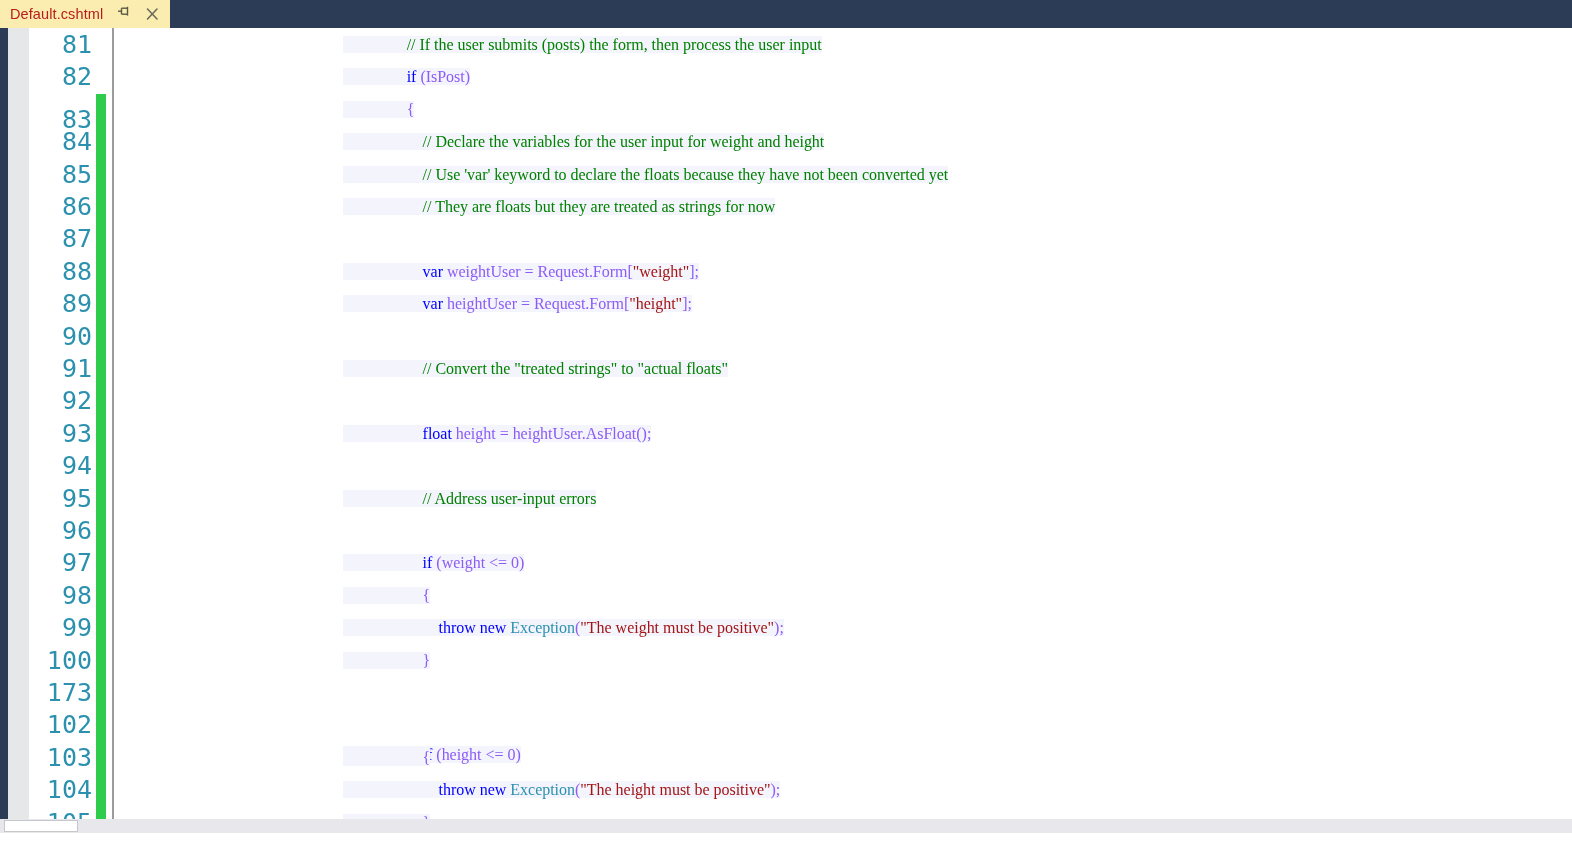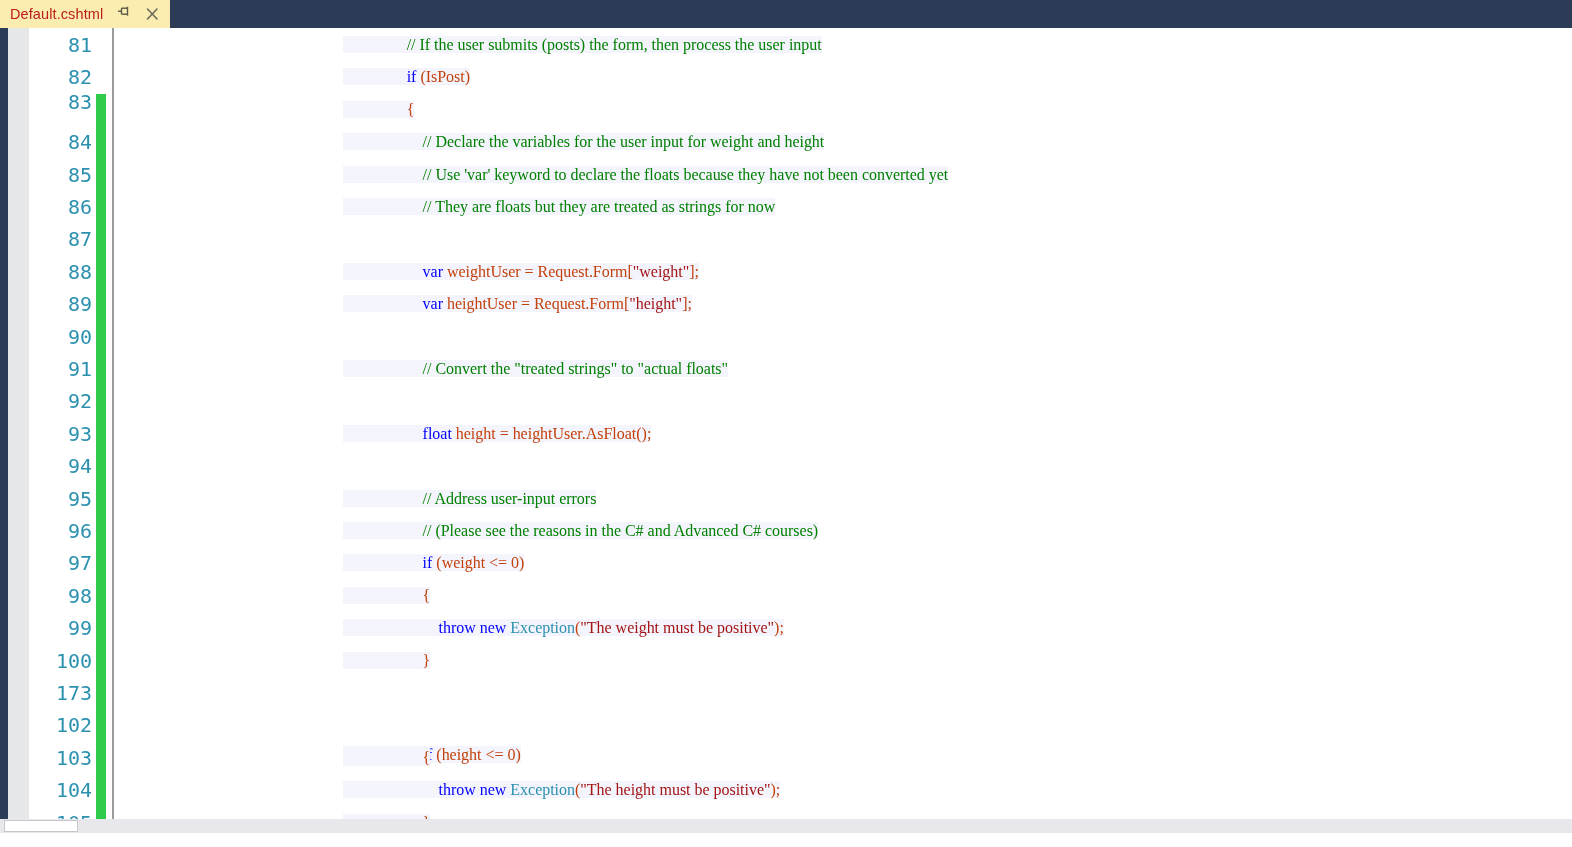--- a/index.html
+++ b/index.html
@@ -129,21 +129,21 @@
     white-space: pre;
   }
   .lineno {
     position: absolute;
     left: 0;
     width: 92px;
     text-align: right;
     height: 32.4px;
     line-height: 32.4px;
     font-family: "DejaVu Sans Mono", monospace;
-    font-size: 20px;
+    font-size: 25px;
     color: #2b91af;
   }
   .codetext {
     position: absolute;
     left: 229px;         
     top: 0;
     height: 32.4px;
     line-height: 32.4px;
     font-family: Liberation Serif, serif;
     font-size: 16px;
@@ -151,21 +151,21 @@
     white-space: pre;
     color: #000000;
   }
   .codetext .hl {
     background: #f4f4fc;
   }
   .tok-cmt  { color: #008000; }
   .tok-kw   { color: #0000ff; }
   .tok-str  { color: #a31515; }
   .tok-type { color: #2b91af; }
-  .tok-txt  { color: #c2410c; }
+  .tok-txt  { color: #8b5cf6; }
 
   
   .hscroll {
     position: absolute;
     left: 0; bottom: 0;
     width: 1572px; height: 14px;
     background: #e8e8ec;
   }
   .hscroll-thumb {
     position: absolute;
@@ -224,36 +224,35 @@
         <div class="line" style="top: 130.6px;"><div class="codetext"><span class="hl"><span class="tok-cmt">                    // Use 'var' keyword to declare the floats because they have not been converted yet</span></span></div></div>
         <div class="line" style="top: 163px;"><div class="codetext"><span class="hl"><span class="tok-cmt">                    // They are floats but they are treated as strings for now</span></span></div></div>
         <div class="line" style="top: 195.4px;"><div class="codetext"></div></div>
         <div class="line" style="top: 227.8px;"><div class="codetext"><span class="hl"><span class="tok-kw">                    var</span><span class="tok-txt"> weightUser = Request.Form[</span><span class="tok-str">"weight"</span><span class="tok-txt">];</span></span></div></div>
         <div class="line" style="top: 260.2px;"><div class="codetext"><span class="hl"><span class="tok-kw">                    var</span><span class="tok-txt"> heightUser = Request.Form[</span><span class="tok-str">"height"</span><span class="tok-txt">];</span></span></div></div>
         <div class="line" style="top: 292.6px;"><div class="codetext"></div></div>
         <div class="line" style="top: 325px;"><div class="codetext"><span class="hl"><span class="tok-cmt">                    // Convert the "treated strings" to "actual floats"</span></span></div></div>
         <div class="line" style="top: 389.8px;"><div class="codetext"><span class="hl"><span class="tok-kw">                    float</span><span class="tok-txt"> height = heightUser.AsFloat();</span></span></div></div>
         <div class="line" style="top: 422.2px;"><div class="codetext"></div></div>
         <div class="line" style="top: 454.6px;"><div class="codetext"><span class="hl"><span class="tok-cmt">                    // Address user-input errors</span></span></div></div>
-        <div class="line" style="top: 487px;"><div class="codetext"><span class="hl"><span class="tok-cmt">                    // (Please see the reasons in the C# and Advanced C# courses)</span></span></div></div>
         <div class="line" style="top: 519.4px;"><div class="codetext"><span class="hl"><span class="tok-kw">                    if</span><span class="tok-txt"> (weight &lt;= 0)</span></span></div></div>
         <div class="line" style="top: 551.8px;"><div class="codetext"><span class="hl"><span class="tok-txt">                    {</span></span></div></div>
         <div class="line" style="top: 584.2px;"><div class="codetext"><span class="hl"><span class="tok-kw">                        throw new</span><span class="tok-txt"> </span><span class="tok-type">Exception</span><span class="tok-txt">(</span><span class="tok-str">"The weight must be positive"</span><span class="tok-txt">);</span></span></div></div>
         <div class="line" style="top: 616.6px;"><div class="codetext"><span class="hl"><span class="tok-txt">                    }</span></span></div></div>
         <div class="line" style="top: 649px;"><div class="codetext"></div></div>
         <div class="line" style="top: 711px; padding-left: 24px;"><div class="codetext"><span class="hl"><span class="tok-kw">                    if</span><span class="tok-txt"> (height &lt;= 0)</span></span></div></div>
         <div class="line" style="top: 713.8px;"><div class="codetext"><span class="hl"><span class="tok-txt">                    {</span></span></div></div>
         <div class="line" style="top: 746.2px;"><div class="codetext"><span class="hl"><span class="tok-kw">                        throw new</span><span class="tok-txt"> </span><span class="tok-type">Exception</span><span class="tok-txt">(</span><span class="tok-str">"The height must be positive"</span><span class="tok-txt">);</span></span></div></div>
         <div class="line" style="top: 778.6px;"><div class="codetext"><span class="hl"><span class="tok-txt">                    }</span></span></div></div>
       </div>
 
     <div id="lineno-layer">
         <div class="lineno" style="top: 1px;">81</div>
         <div class="lineno" style="top: 33.4px;">82</div>
-        <div class="lineno" style="top: 58px;">83</div>
+        <div class="lineno" style="top: 76px;">83</div>
         <div class="lineno" style="top: 98.2px;">84</div>
         <div class="lineno" style="top: 130.6px;">85</div>
         <div class="lineno" style="top: 163px;">86</div>
         <div class="lineno" style="top: 195.4px;">87</div>
         <div class="lineno" style="top: 227.8px;">88</div>
         <div class="lineno" style="top: 260.2px;">89</div>
         <div class="lineno" style="top: 292.6px;">90</div>
         <div class="lineno" style="top: 325px;">91</div>
         <div class="lineno" style="top: 357.4px;">92</div>
         <div class="lineno" style="top: 389.8px;">93</div>

